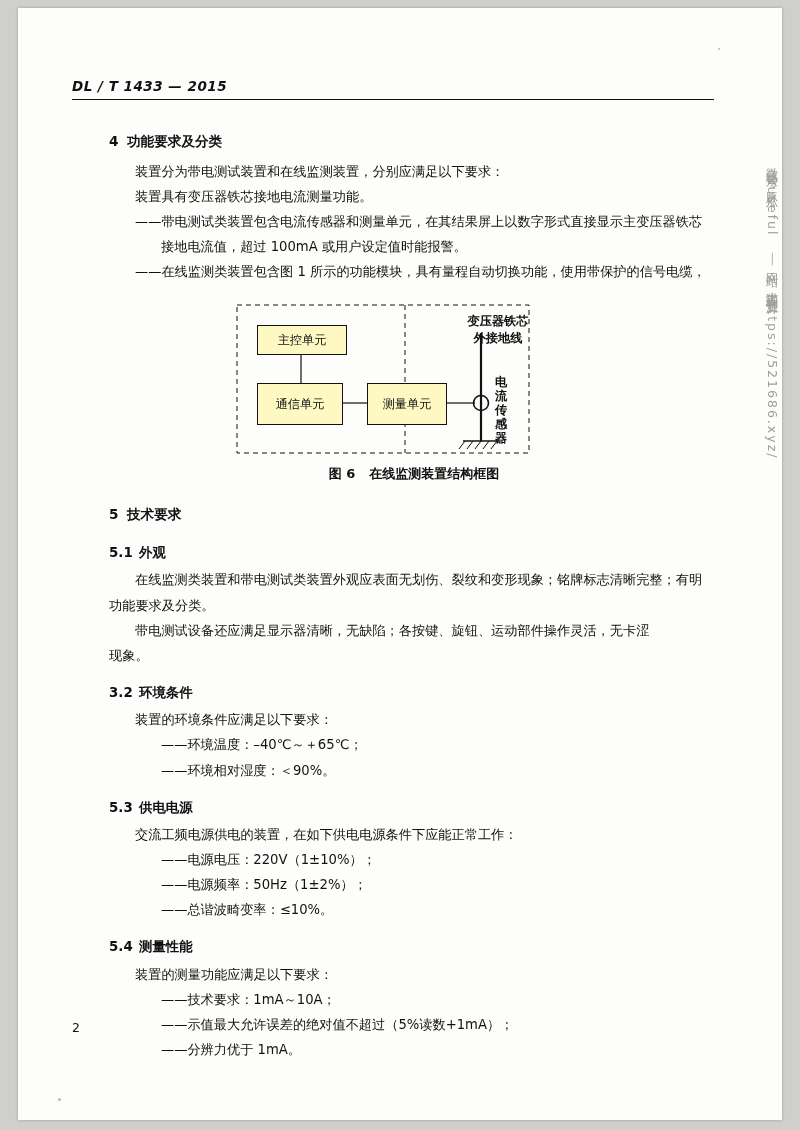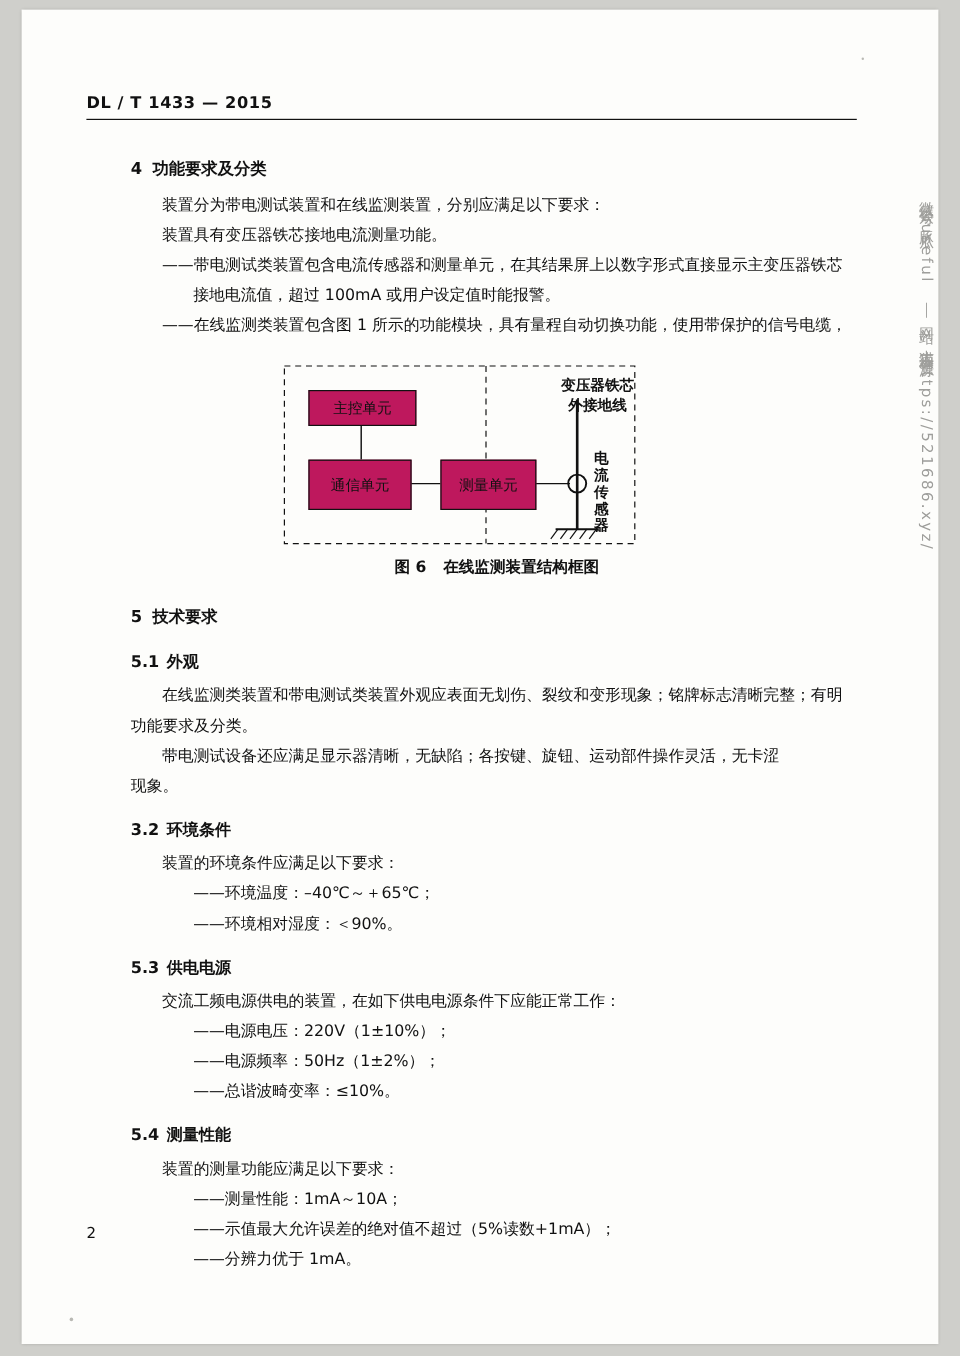--- a/index.html
+++ b/index.html
@@ -34,20 +34,21 @@
     left: 54px;
     top: 70px;
     width: 640px;
   }
   .header-title {
     font-family: "DejaVu Sans", "Liberation Sans", sans-serif;
     font-weight: bold;
     font-size: 13.5px;
     letter-spacing: 0.5px;
     color: #111;
+    font-style: italic;
   }
   .header-rule {
     margin-top: 5px;
     border-top: 1.6px solid #111;
     width: 642px;
   }
   
   .content {
     position: absolute;
     left: 72px;
@@ -105,21 +106,21 @@
   }
   .fig-canvas {
     position: relative;
     left: 120px;
     width: 360px;
     height: 160px;
   }
   .box {
     position: absolute;
     border: 1.3px solid #111;
-    background: #be185d;
+    background: #fef9c3;
     font-size: 12.2px;
     display: flex;
     align-items: center;
     justify-content: center;
     color: #111;
   }
   .fig-caption {
     text-align: center;
     font-size: 13px;
     font-weight: bold;
@@ -250,21 +251,21 @@
       </div>
       <div class="p">交流工频电源供电的装置，在如下供电电源条件下应能正常工作：</div>
       <div class="p indent1">——电源电压：220V（1±10%）；</div>
       <div class="p indent1">——电源频率：50Hz（1±2%）；</div>
       <div class="p indent1">——总谐波畸变率：≤10%。</div>
 
       <div class="h-sub">
         <span class="num">5.4</span><span>测量性能</span>
       </div>
       <div class="p">装置的测量功能应满足以下要求：</div>
-      <div class="p indent1">——测量性能：1mA～10A；</div>
+      <div class="p indent1">——技术要求：1mA～10A；</div>
       <div class="p indent1">——示值最大允许误差的绝对值不超过（5%读数+1mA）；</div>
       <div class="p indent1">——分辨力优于 1mA。</div>
 
     </div>
 
     <div class="page-num">2</div>
 
     <div class="watermark">微信公众号：豚瓜useful ｜ 网站：大猫工程资源 https://521686.xyz/</div>
 
     <div class="speckle" style="left:40px; top:1090px; width:3px; height:3px;"></div>

